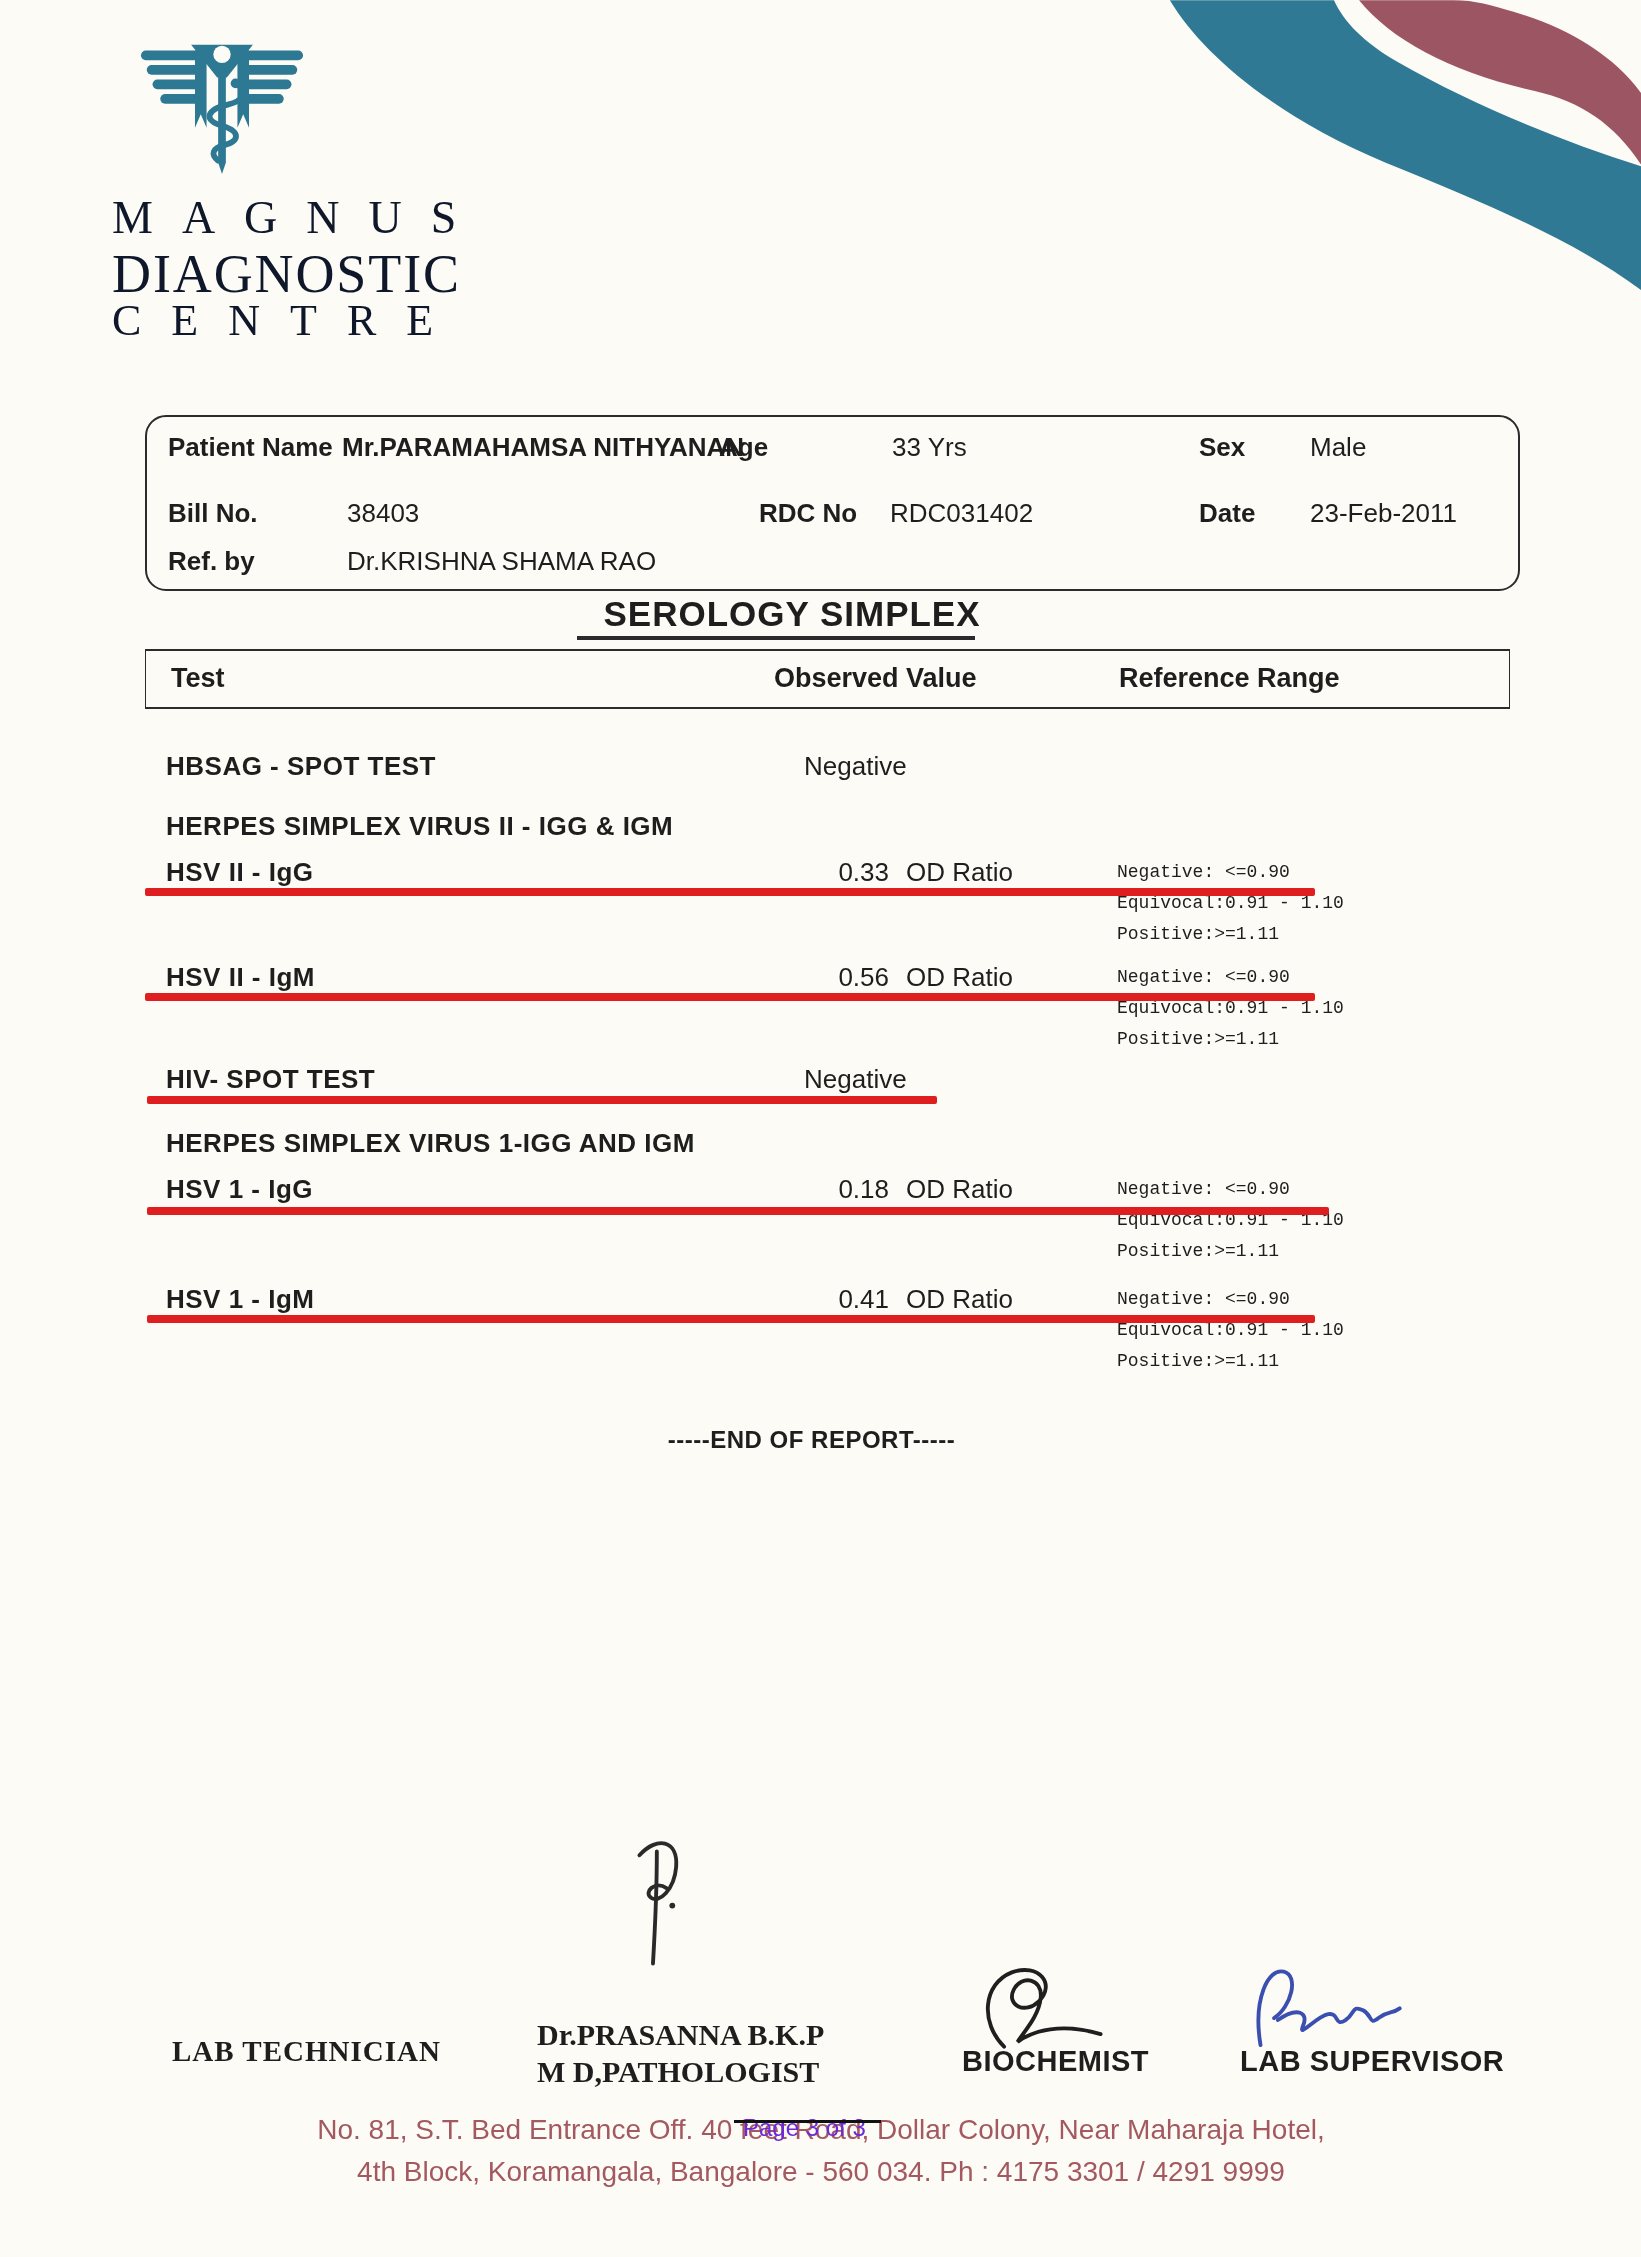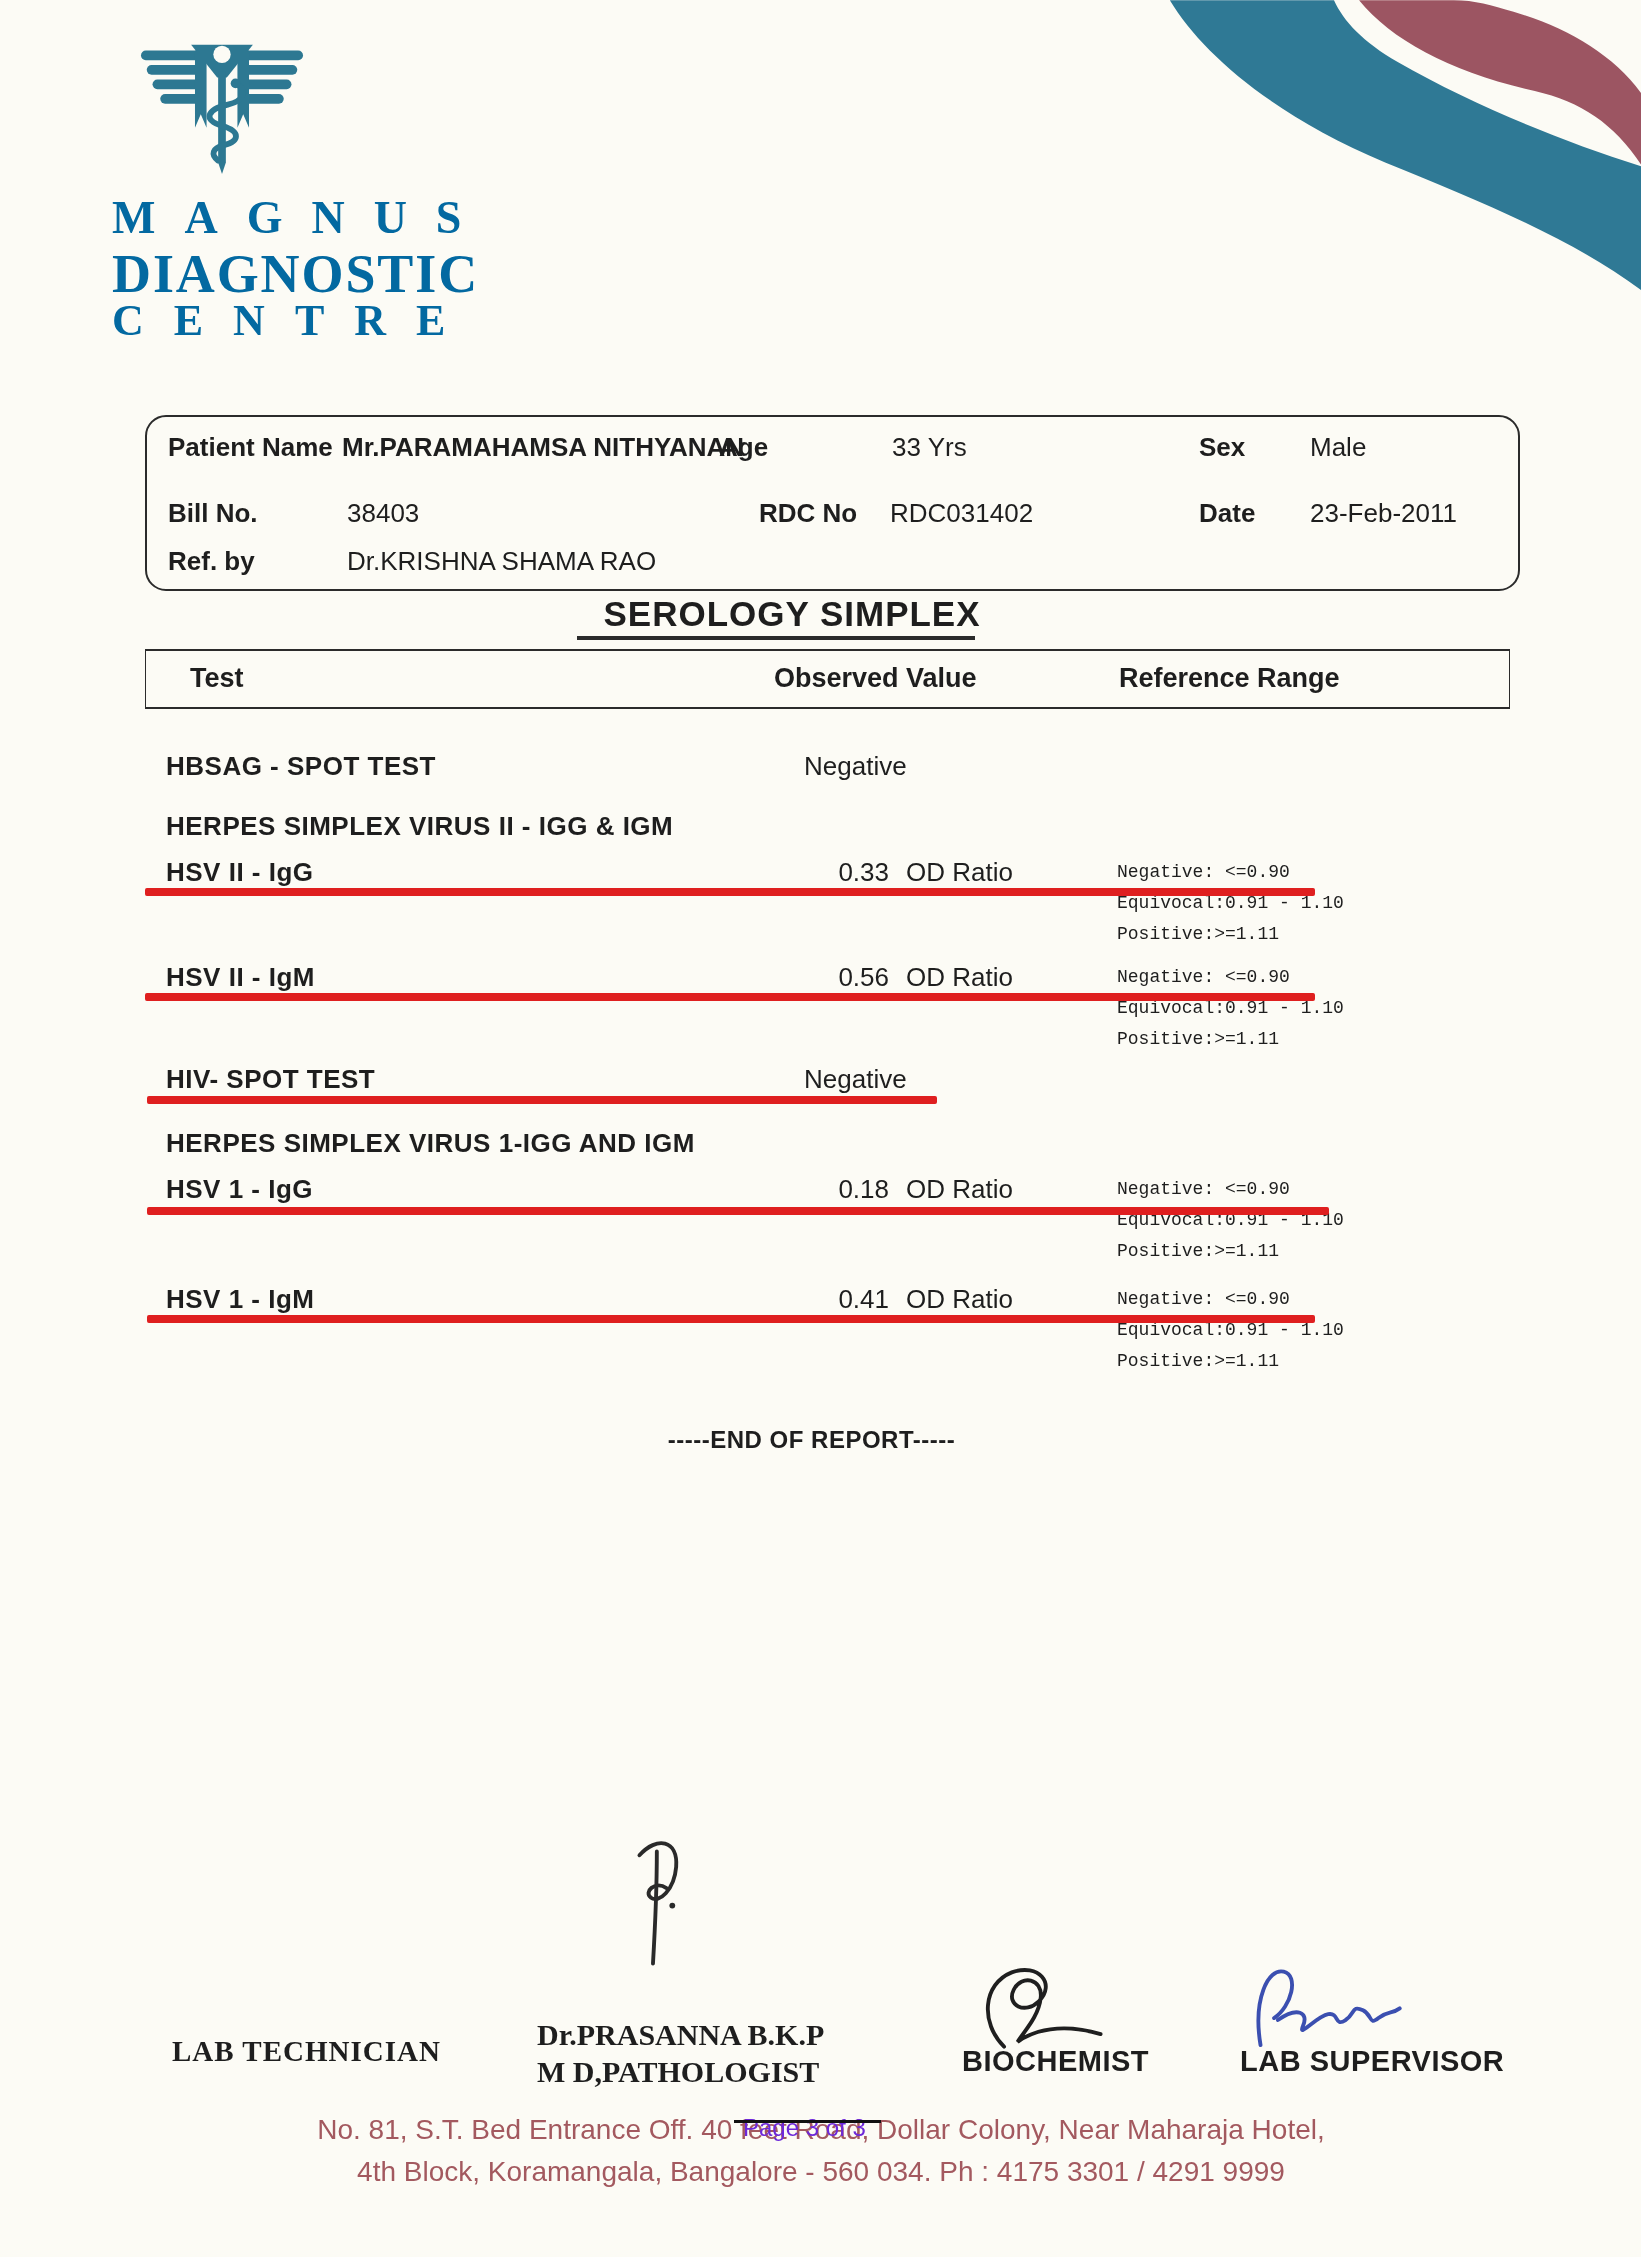--- a/index.html
+++ b/index.html
@@ -7,21 +7,21 @@
     position:relative;
     width:1641px;height:2257px;
     margin:0 auto;
     background:#fcfbf5;
     overflow:hidden;
     font-family:"Liberation Sans",sans-serif;
     color:#1e1e1e;
   }
   .abs{position:absolute;}
   
-  .brand-line{position:absolute;font-family:"Liberation Serif",serif;font-weight:bold;color:#0369a1;white-space:nowrap;}
+  .brand-line{position:absolute;font-family:"Liberation Serif",serif;font-weight:normal;color:#0f172a;white-space:nowrap;}
   #brand1{left:112px;top:191px;font-size:46px;letter-spacing:29px;}
   #brand2{left:112px;top:243px;font-size:54px;letter-spacing:1.9px;}
   #brand3{left:112px;top:295px;font-size:44px;letter-spacing:30px;}
   
   #patient-box{
     position:absolute;left:145px;top:415px;width:1371px;height:172px;
     border:2.9px solid #2b2b2b;border-radius:21px;background:transparent;
   }
   .pb-lbl{position:absolute;font-size:26px;font-weight:bold;white-space:nowrap;}
   .pb-val{position:absolute;font-size:26px;white-space:nowrap;}
@@ -108,21 +108,21 @@
     <span class="pb-val" style="left:1163px;top:81px;">23-Feb-2011</span>
 
     <span class="pb-lbl" style="left:21px;top:129px;">Ref. by</span>
     <span class="pb-val" style="left:200px;top:129px;">Dr.KRISHNA SHAMA RAO</span>
   </div>
 
   <div id="report-title">SEROLOGY SIMPLEX</div>
   <div id="title-underline"></div>
 
   <div id="table-header">
-    <span class="th" style="left:44px;text-align:right;">Test</span>
+    <span class="th" style="left:25px;text-align:right;">Test</span>
     <span class="th" style="left:628px;">Observed Value</span>
     <span class="th" style="left:973px;">Reference Range</span>
   </div>
 
   <div>
     <span class="tname" style="top:751px;">HBSAG - SPOT TEST</span>
     <span class="tneg" style="top:751px;">Negative</span>
   </div>
 
   <div class="tsection" style="top:811px;">HERPES SIMPLEX VIRUS II - IGG &amp; IGM</div>

